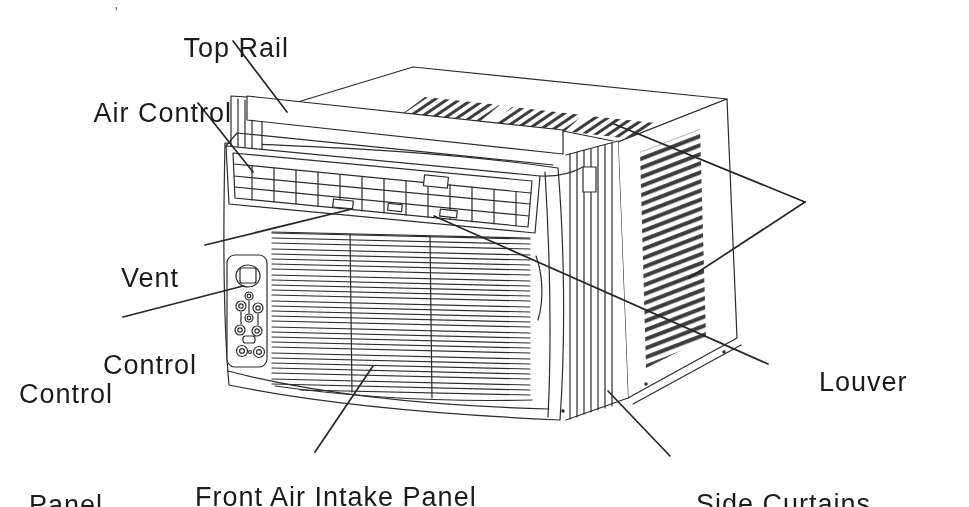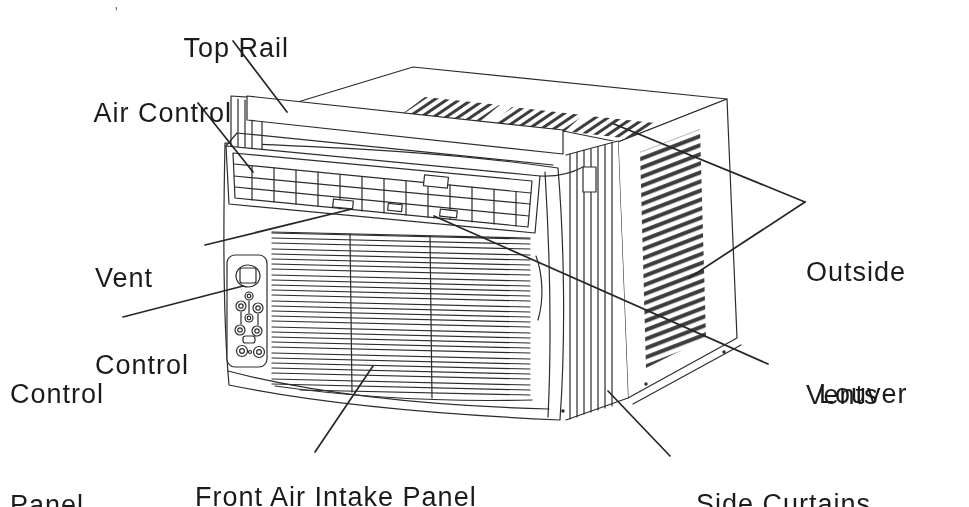--- a/index.html
+++ b/index.html
@@ -12,22 +12,22 @@
   }
   .stage svg{position:absolute;left:0;top:0;}
   .label{
     position:absolute;
     font-size:27px;
     letter-spacing:1px;
     color:#1b1b1b;
     white-space:pre;
     line-height:1.12;
   }
-  .label.right{text-align:left;}
-  .label.left{text-align:left;}
+  .label.right{text-align:center;}
+  .label.left{text-align:right;}
   .stray{
     position:absolute;
     font-size:14px;
     color:#7a6a55;
   }
 </style>
 </head>
 <body>
 
 <div class="stage">
@@ -158,26 +158,22 @@
 
   <div class="label right" style="left:10px;top:302px;width:112px;line-height:37px;">
     <div>Control</div>
     <div>Panel</div>
   </div>
 
   <div class="label left" style="left:161px;top:452px;">
     <span>Front Air Intake Panel</span>
   </div>
 
-  <div class="label left" style="left:806px;top:170px;line-height:41px;">
-    <div>Outside</div>
-    <div>Vents</div>
-  </div>
 
-  <div class="label left" style="left:785px;top:349px;">
+  <div class="label left" style="left:785px;top:337px;">
     <span>Louver</span>
   </div>
 
   <div class="label left" style="left:662px;top:459px;">
     <span>Side Curtains</span>
   </div>
 
   <div class="stray" style="left:115px;top:4px;">
     <span>'</span>
   </div>

